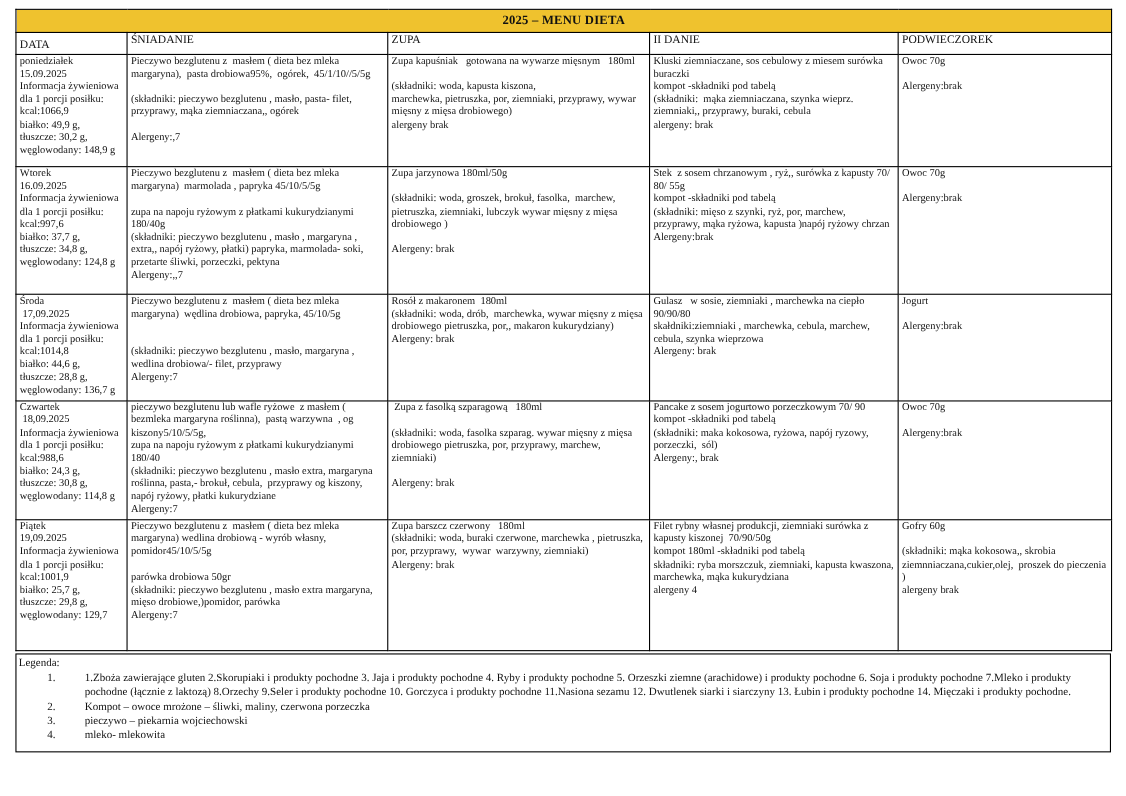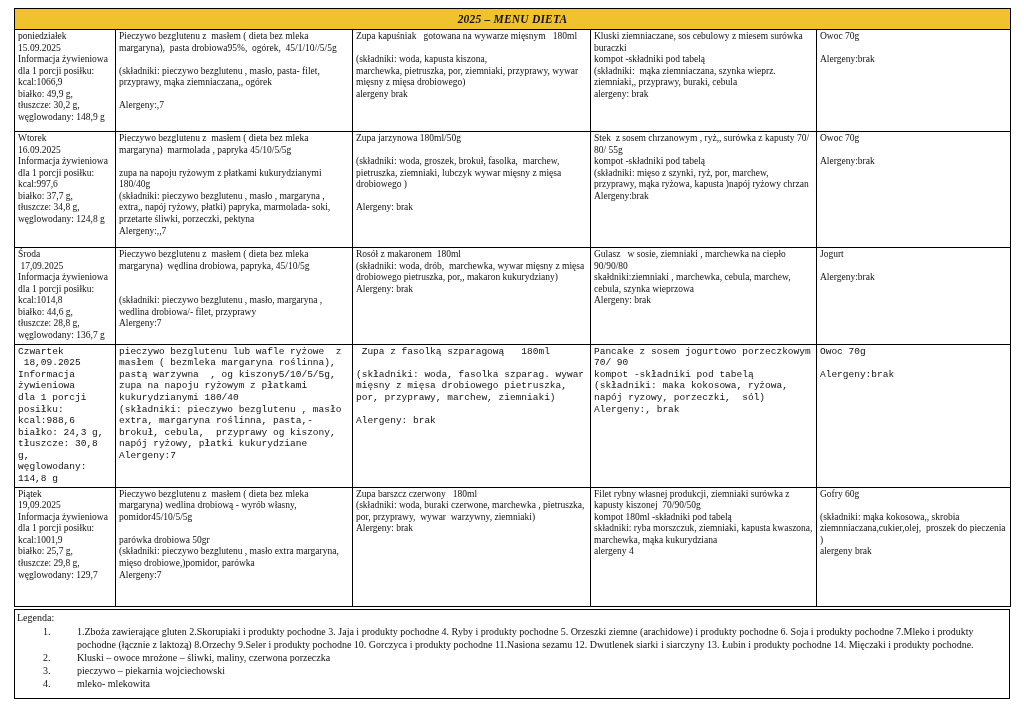--- a/index.html
+++ b/index.html
@@ -39,37 +39,36 @@
   }
   tr.title-row th {
     height: 18px;
     background: #EFC22E;
     text-align: center;
     vertical-align: middle;
     font-weight: bold;
     font-size: 11.5px;
     letter-spacing: 0.2px;
     padding: 1px;
-    font-style: italic;
   }
   tr.head-row th {
     height: 16px;
     font-size: 10.5px;
   }
   tr.head-row th.va-bottom { vertical-align: bottom; }
 
   td.cell {
     font-size: 9.5px;
     line-height: 1.22;
     white-space: pre-wrap;
   }
   tr.r1 { height: 102px; }
   tr.r2 { height: 116px; }
   tr.r3 { height: 96px; margin-top: 24px; }
-  tr.r4 { height: 107px; font-family: Liberation Mono, monospace; }
+  tr.r4 { height: 107px; }
   tr.r5 { height: 119px; padding-left: 24px; }
 
   .legend {
     box-sizing: border-box;
     width: 996px;
     margin-top: 2px;
     border: 1px solid #000000;
     padding: 1px 20px 8px 2px;
     font-size: 10px;
     line-height: 1.3;
@@ -105,20 +104,27 @@
       <col class="c-zupa">
       <col class="c-iidanie">
       <col class="c-podwieczorek">
     </colgroup>
 
     <tbody>
         <tr class="title-row">
       <th colspan="5">2025 – MENU DIETA</th>
     </tr>
 
+    <tr class="head-row">
+      <th class="va-bottom">DATA</th>
+      <th>ŚNIADANIE</th>
+      <th>ZUPA</th>
+      <th>II DANIE</th>
+      <th>PODWIECZOREK</th>
+    </tr>
 
     <tr class="r1">
       <td class="cell">poniedziałek
 15.09.2025
 Informacja żywieniowa
 dla 1 porcji posiłku:
 kcal:1066,9
 białko: 49,9 g,
 tłuszcze: 30,2 g,
 węglowodany: 148,9 g</td>
@@ -253,21 +259,21 @@
   <div class="legend">
     <div class="legend-label">Legenda:</div>
 
     <div class="legend-item">
       <span class="num">1.</span>
       <span class="txt">1.Zboża zawierające gluten 2.Skorupiaki i produkty pochodne 3. Jaja i produkty pochodne 4. Ryby i produkty pochodne 5. Orzeszki ziemne (arachidowe) i produkty pochodne 6. Soja i produkty pochodne 7.Mleko i produkty pochodne (łącznie z laktozą) 8.Orzechy 9.Seler i produkty pochodne 10. Gorczyca i produkty pochodne 11.Nasiona sezamu 12. Dwutlenek siarki i siarczyny 13. Łubin i produkty pochodne 14. Mięczaki i produkty pochodne.</span>
     </div>
 
     <div class="legend-item">
       <span class="num">2.</span>
-      <span class="txt">Kluski – owoce mrożone – śliwki, maliny, czerwona porzeczka</span>
+      <span class="txt">Kompot – owoce mrożone – śliwki, maliny, czerwona porzeczka</span>
     </div>
 
     <div class="legend-item">
       <span class="num">3.</span>
       <span class="txt">pieczywo – piekarnia wojciechowski</span>
     </div>
 
     <div class="legend-item">
       <span class="num">4.</span>
       <span class="txt">mleko- mlekowita</span>

